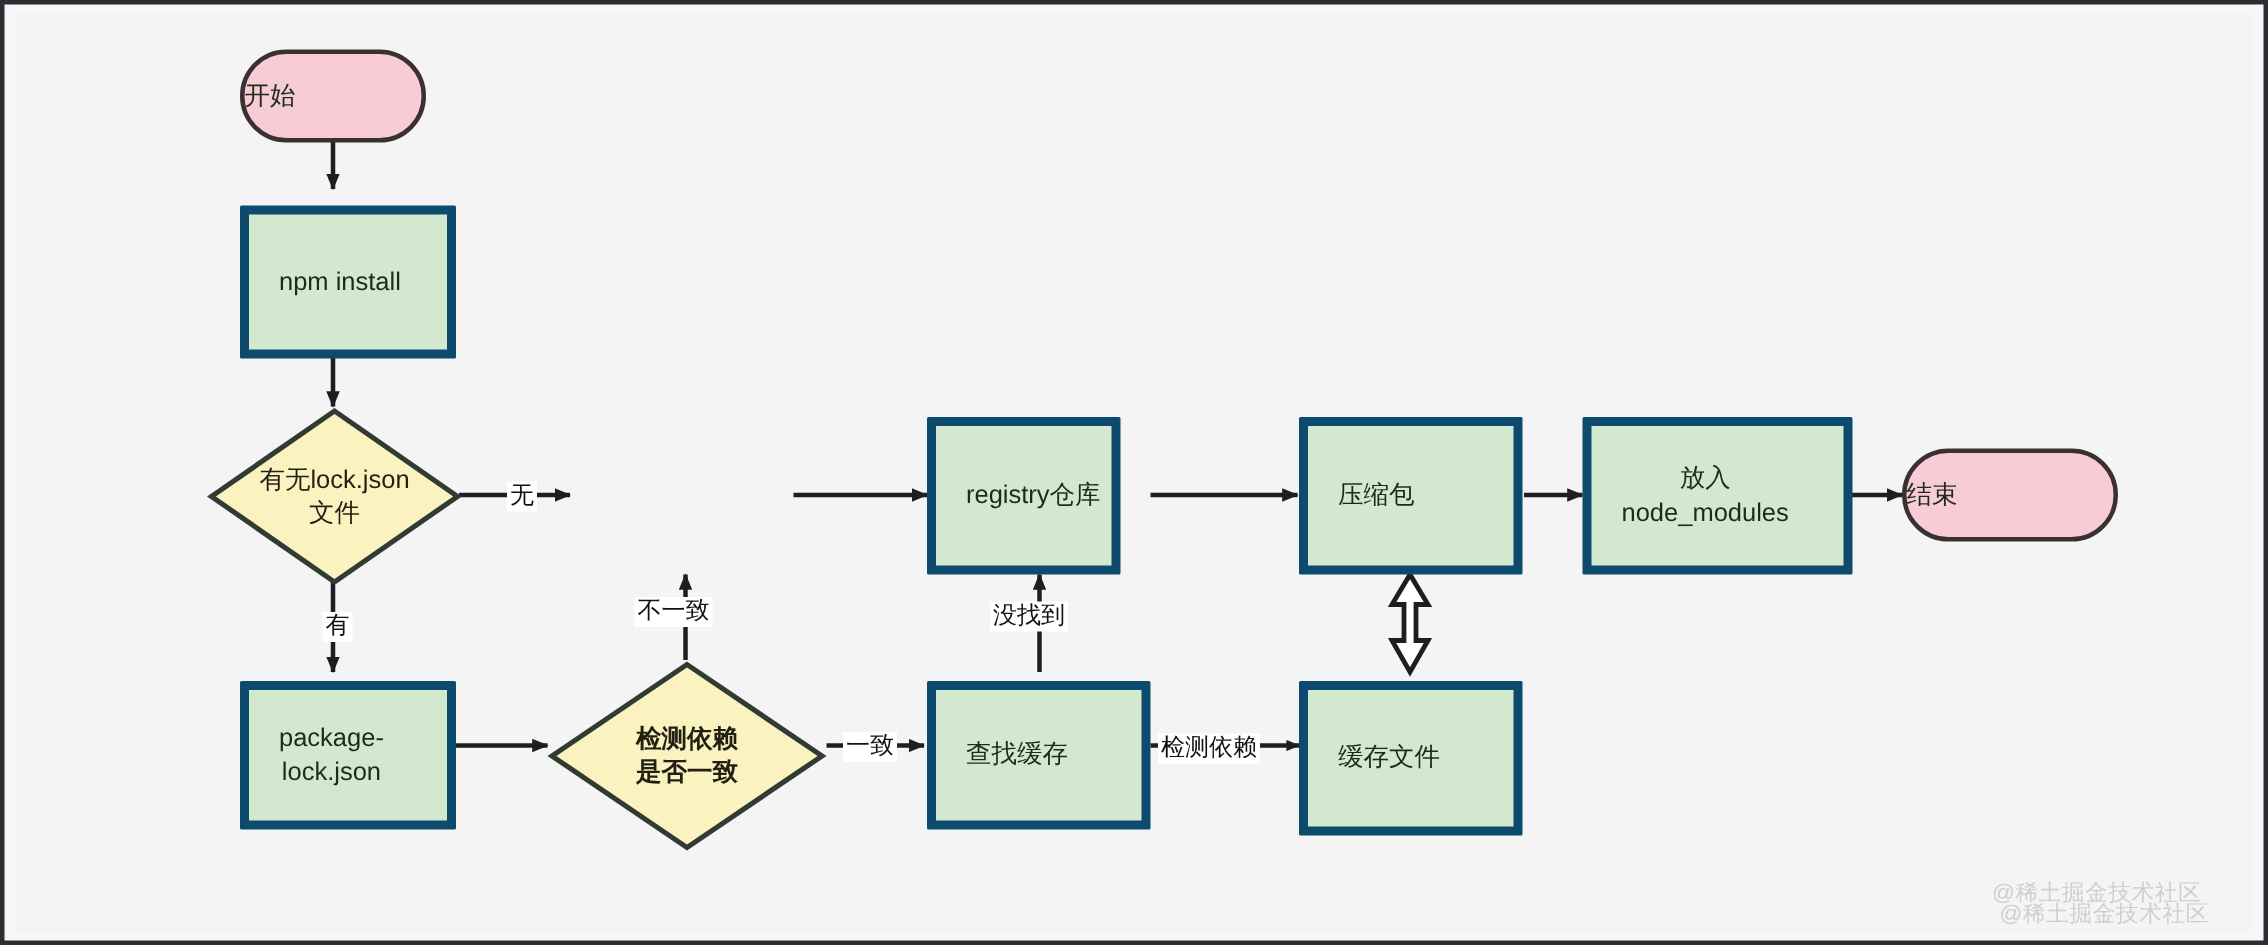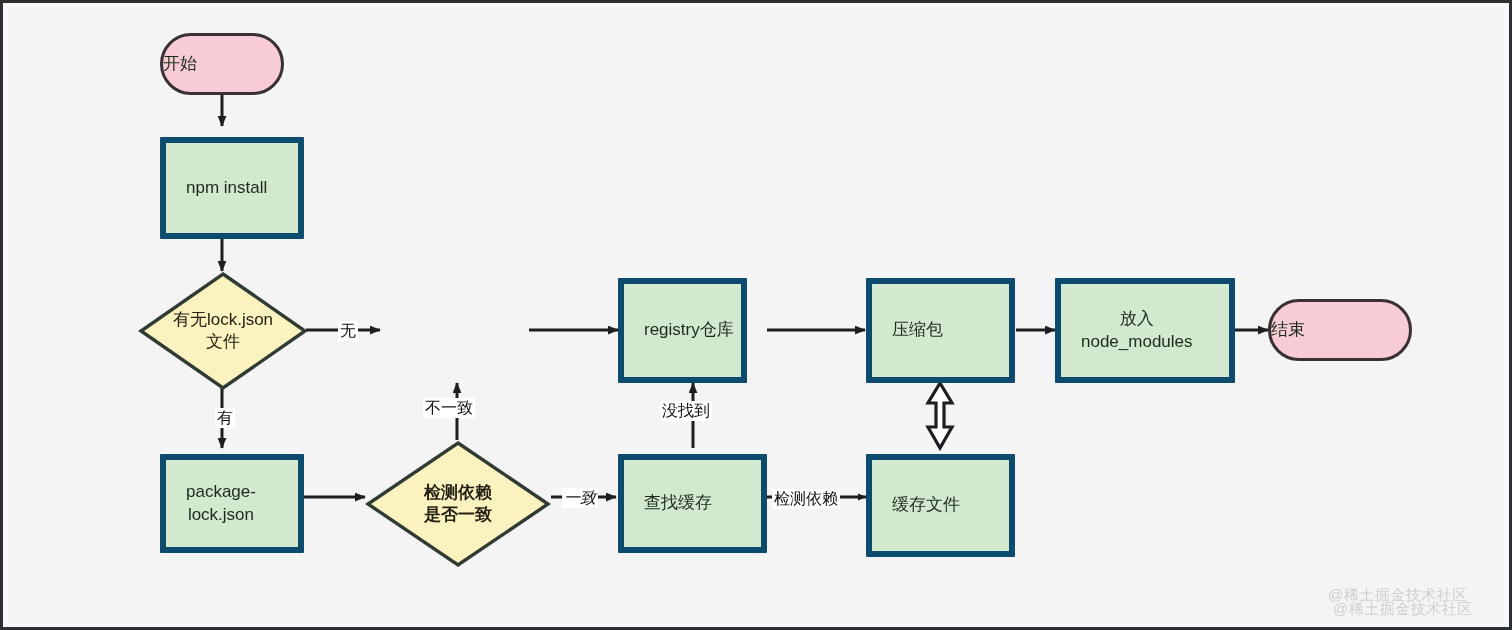--- a/index.html
+++ b/index.html
@@ -214,21 +214,21 @@
     <div class="node term" style="left:1258px; top:291px; width:144px; height:62px;">
       <span class="lbl">结束</span>
     </div>
 
     <div class="edge-label" style="left:328px; top:313px;">无</div>
 
     <div class="edge-label" style="left:205px; top:400px;">有</div>
 
     <div class="edge-label" style="left:413px; top:390px;">不一致</div>
 
-    <div class="edge-label" style="left:552px; top:480px;font-style:italic;">一致</div>
+    <div class="edge-label" style="left:552px; top:480px;">一致</div>
 
     <div class="edge-label" style="left:650px; top:393px;">没找到</div>
 
     <div class="edge-label" style="left:762px; top:481px;">检测依赖</div>
 
     <div class="watermark wm1">@稀土掘金技术社区</div>
     <div class="watermark wm2">@稀土掘金技术社区</div>
 
   </div>
 

